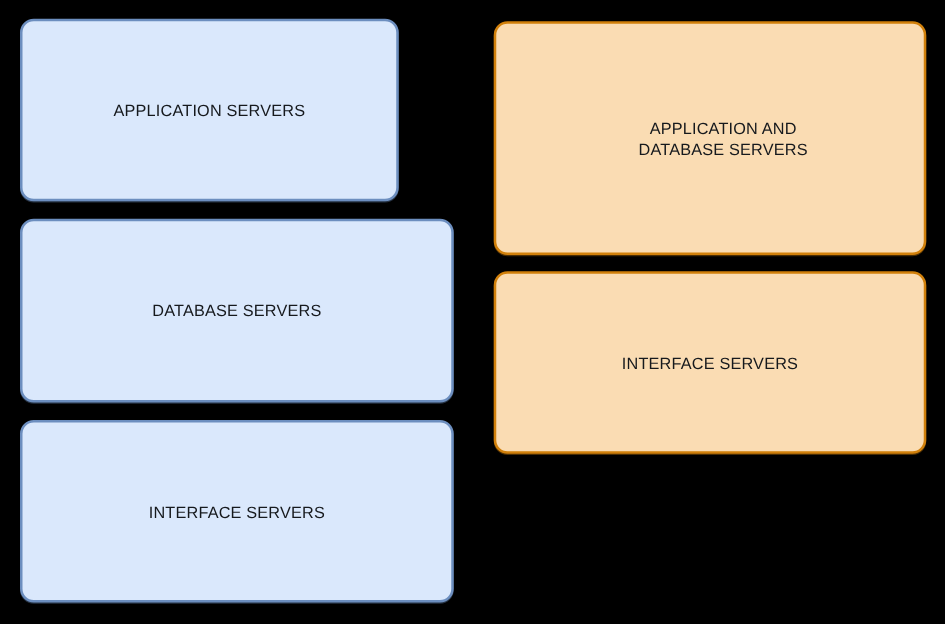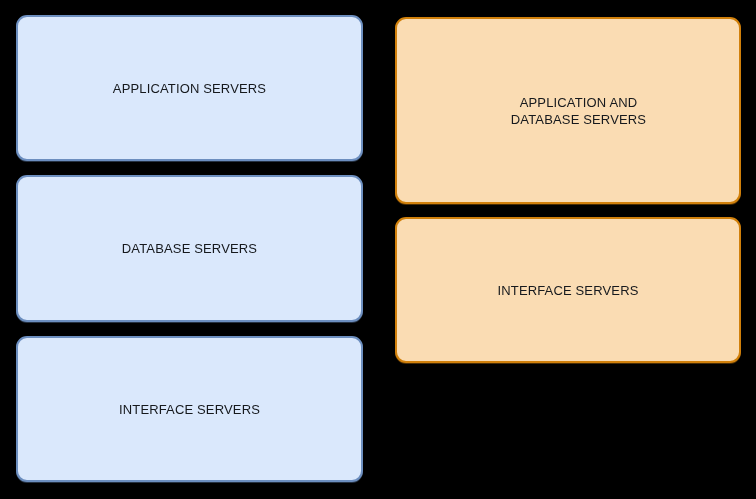--- a/index.html
+++ b/index.html
@@ -46,21 +46,21 @@
     border-color: #6c8ebf;
     box-shadow: 0 1px 0 rgba(108,142,191,0.35);
   }
   
   .node.orange {
     background: #fadcb3;
     border-color: #d1800b;
     box-shadow: 0 1px 0 rgba(209,128,11,0.35);
   }
   
-  #node-app-servers      { left: 16px;  top: 15px;  width: 347px; height: 146px; }
+  #node-app-servers      { left: 16px;  top: 15px;  width: 303px; height: 146px; }
   #node-db-servers       { left: 16px;  top: 175px; width: 347px; height: 147px; }
   #node-iface-servers    { left: 16px;  top: 336px; width: 347px; height: 146px; }
   
   #node-app-db-servers   { left: 395px; top: 17px;  width: 346px; height: 187px; padding-left: 21px; }
   #node-iface-servers-2  { left: 395px; top: 217px; width: 346px; height: 146px; }
 </style>
 </head>
 <body>
 
 <div id="canvas">

